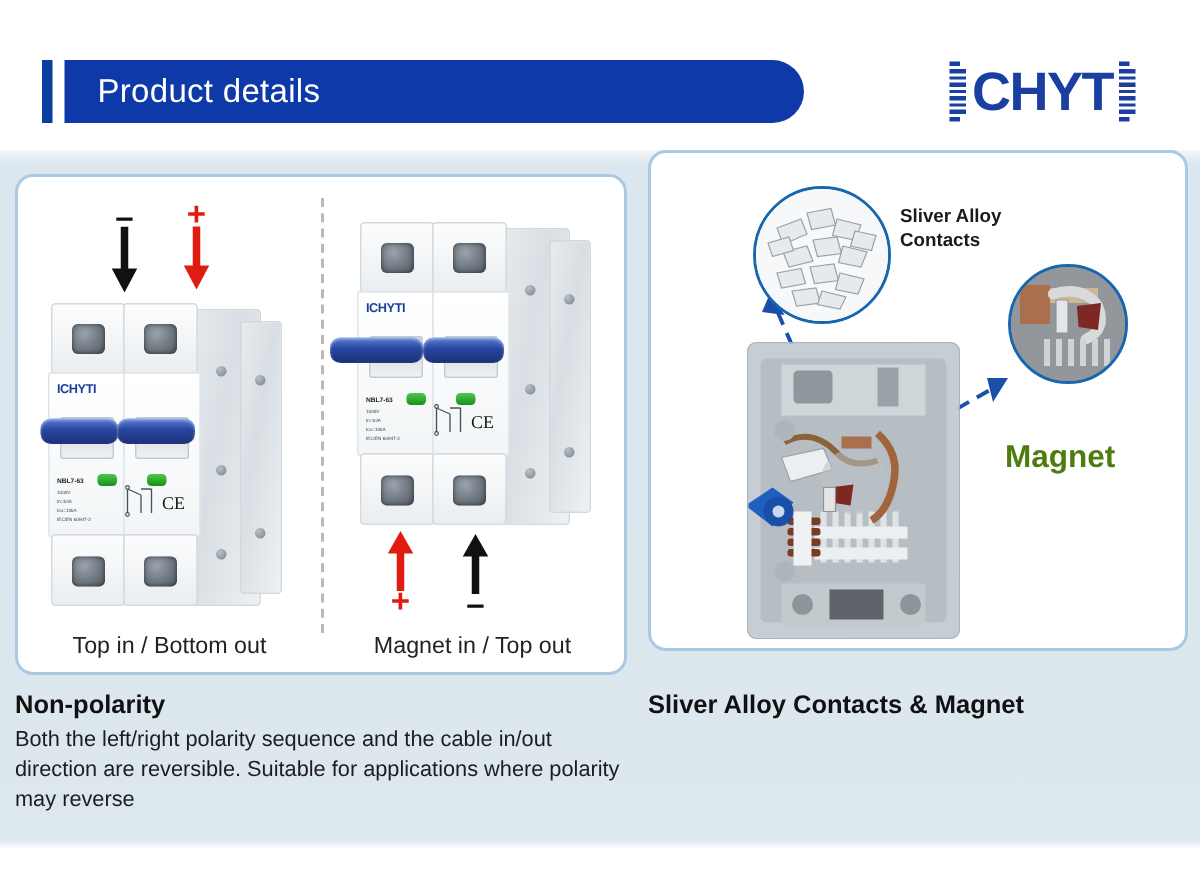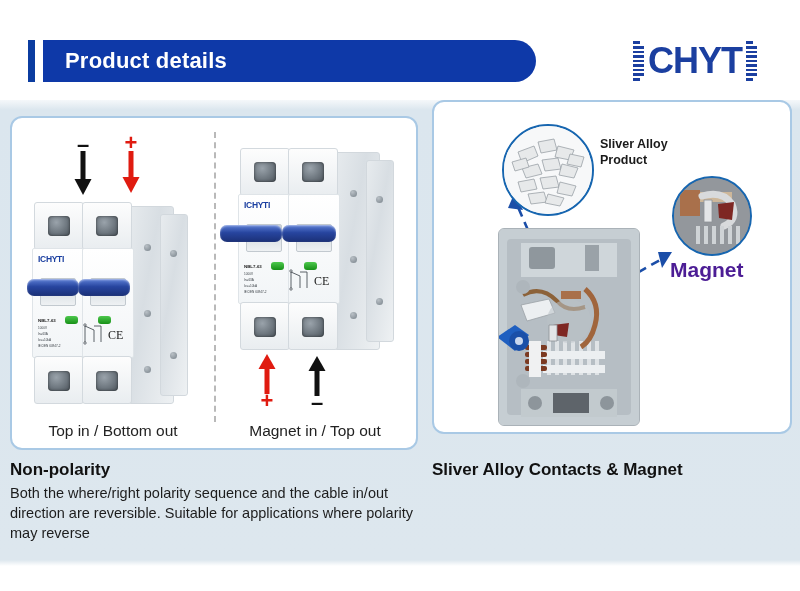--- a/index.html
+++ b/index.html
@@ -38,21 +38,21 @@
     left: 43px; top: 40px;
     width: 493px; height: 42px;
     background: #0e39a8;
     border-radius: 0 21px 21px 0;
     display: flex;
     align-items: center;
   }
   .header-title {
     color: #ffffff;
     font-size: 22px;
-    font-weight: bold;
+    font-weight: normal;
     letter-spacing: 0.2px;
     margin-left: 22px;
     font-family: "Liberation Sans", sans-serif;
   }
   .logo {
     position: absolute;
     right: 16px; top: 38px;
     width: 178px; height: 46px;
     display: flex;
     align-items: center;
@@ -229,22 +229,23 @@
     font-size: 12.5px;
     font-weight: bold;
     color: #1a1a1a;
     line-height: 16px;
     font-family: "Liberation Sans", sans-serif;
   }
   .magnet-label {
     position: absolute;
     font-size: 21px;
     font-weight: bold;
-    color: #4c1d95;
-    font-family: "Liberation Sans", sans-serif;
+    color: #4d7c0f;
+    font-family: "Liberation Sans", sans-serif;
+    margin-top: 35px;
   }
   .breaker-cut {
     position: absolute;
     background: linear-gradient(135deg,#cdd4d9 0%,#bac2c8 30%,#d6dce0 60%,#c2cace 100%);
     border: 1px solid #aab2b8;
     border-radius: 6px;
   }
 
   
   .txtblock { position: absolute; }
@@ -470,21 +471,21 @@
           <polygon points="56,56 72,60 68,70 53,67"></polygon>
           <polygon points="24,68 40,66 43,76 27,78"></polygon>
           <polygon points="44,68 60,72 56,80 41,77"></polygon>
           <polygon points="8,36 22,32 25,41 11,45"></polygon>
           <polygon points="66,28 80,31 77,41 63,38"></polygon>
         </g>
       </svg>
     </div>
     <div class="callout-label" style="left:166px; top:34px;">
       <div>Sliver Alloy</div>
-      <div>Product</div>
+      <div>Contacts</div>
     </div>
 
     <div class="callout-circle" style="left:238px; top:74px; width:76px; height:76px; background:#8d9197;">
       <svg width="76" height="76" viewBox="0 0 76 76">
         <rect width="76" height="76" fill="#93979c"></rect>
         <rect x="6" y="12" width="20" height="26" fill="#a9704b"></rect>
         <rect x="26" y="14" width="32" height="10" fill="#cdb79a"></rect>
         <path d="M28 18 q20 -6 30 8 q6 16 -8 22" stroke="#d8dadc" stroke-width="7" fill="none" stroke-linecap="round"></path>
         <path d="M30 22 L30 44 L38 44 L38 22 Z" fill="#e3e5e7" stroke="#8e9398" stroke-width="0.8"></path>
         <polygon points="44,26 60,24 58,42 45,40" fill="#7e2723"></polygon>
@@ -548,20 +549,20 @@
         <circle cx="36" cy="174" r="7" fill="#8d959b"></circle>
         <circle cx="108" cy="174" r="7" fill="#8d959b"></circle>
         <circle cx="24" cy="58" r="7" fill="#aeb6bc"></circle>
         <circle cx="24" cy="152" r="7" fill="#aeb6bc"></circle>
       </svg>
     </div>
   </div>
 
   <div class="txtblock block-left">
     <p class="txt-title">Non-polarity</p>
-    <p class="txt-body">Both the where/right polarity sequence and the cable in/out direction are reversible. Suitable for applications where polarity may reverse</p>
+    <p class="txt-body">Both the left/right polarity sequence and the cable in/out direction are reversible. Suitable for applications where polarity may reverse</p>
   </div>
 
   <div class="txtblock block-right">
     <p class="txt-title">Sliver Alloy Contacts &amp; Magnet</p>
   </div>
 
 </div>
 
 </body></html>

